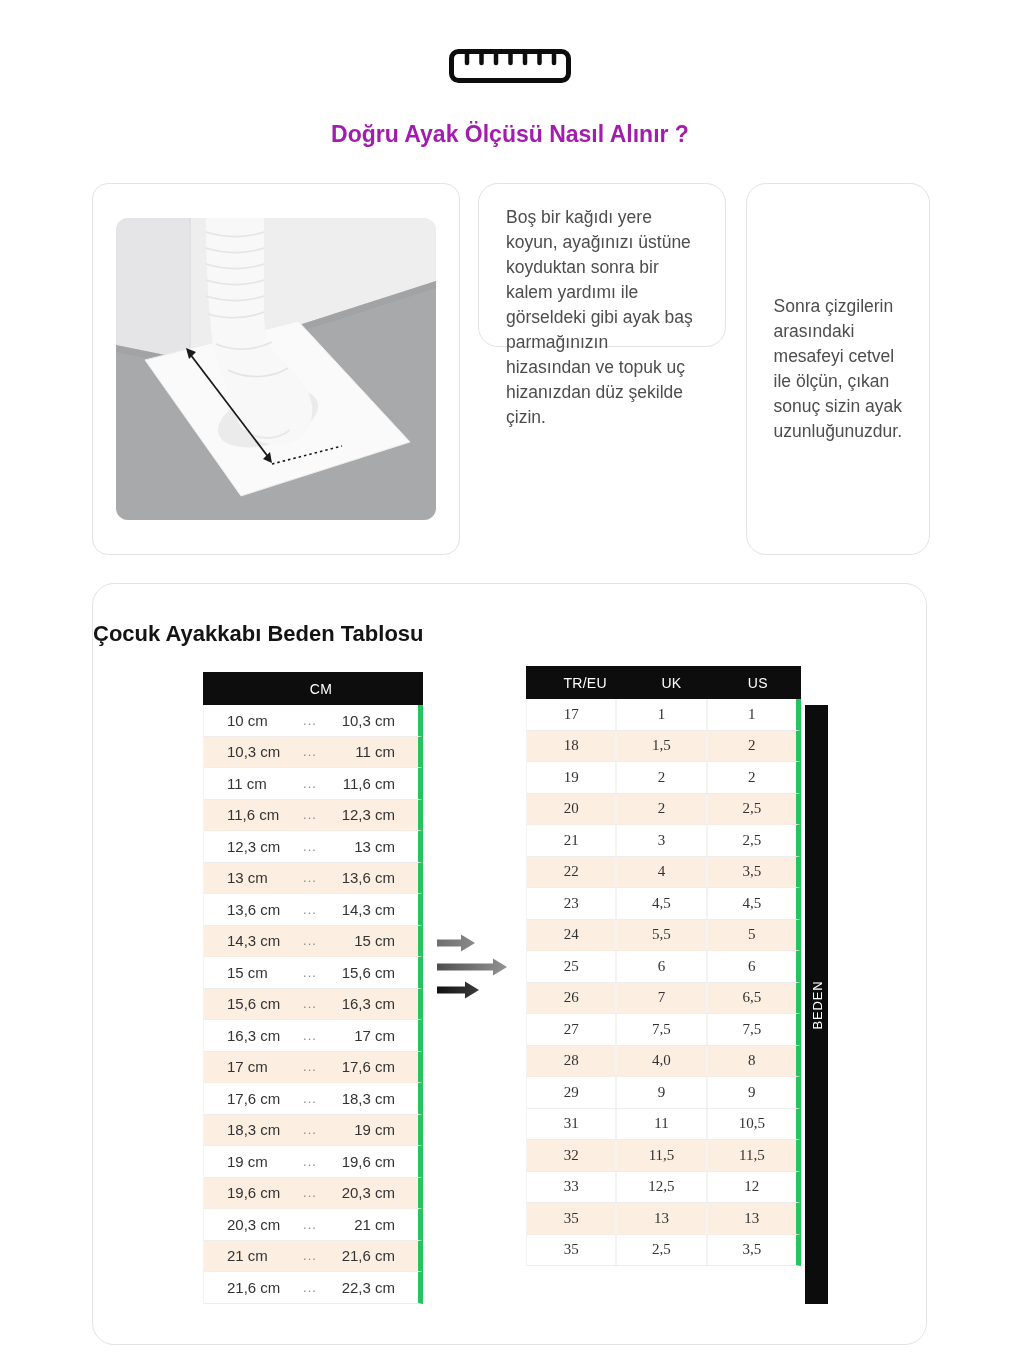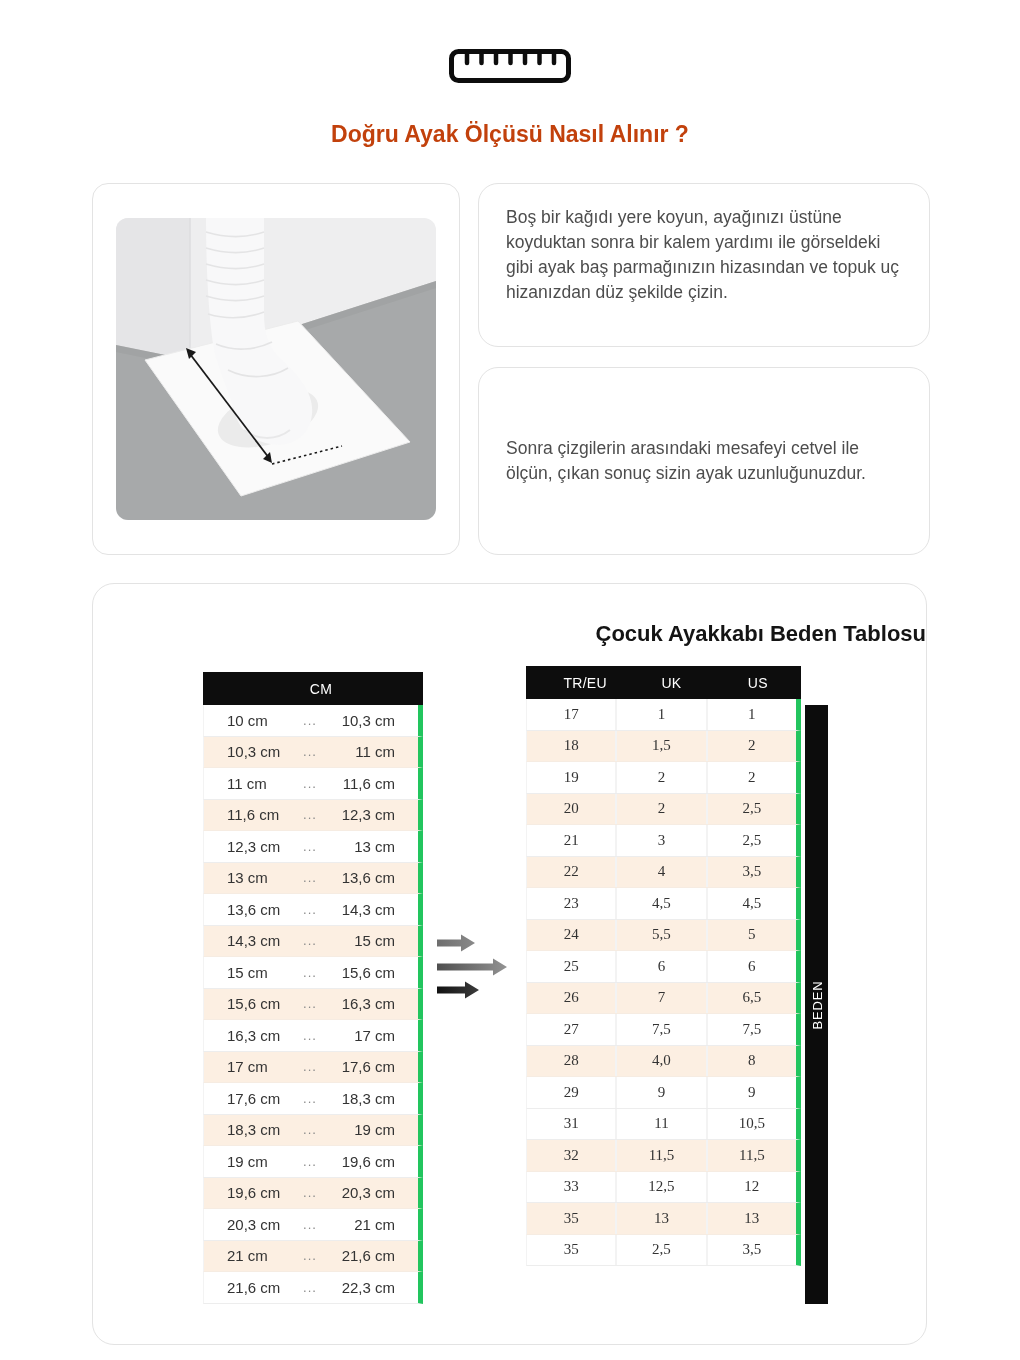--- a/index.html
+++ b/index.html
@@ -4,43 +4,43 @@
 <style>
   * { margin:0; padding:0; box-sizing:border-box; }
   html,body { background:#ffffff; }
   body {
     width:1020px; height:1360px; overflow:hidden; position:relative;
     font-family:"Liberation Sans","DejaVu Sans",sans-serif; color:#222;
   }
   
   .hero { padding-top:49px; display:flex; flex-direction:column; align-items:center; }
   .ruler-svg { display:block; }
-  .main-title { margin-top:37px; font-size:23px; line-height:28px; font-weight:bold; color:#c2410c; text-align:center; }
+  .main-title { margin-top:37px; font-size:23px; line-height:28px; font-weight:bold; color:#a21caf; text-align:center; }
   
   .top-section { margin:35px 90px 0 92px; display:flex; gap:18px; }
   .photo-card {
     width:368px; height:372px; flex:none;
     border:1px solid #e3e3e3; border-radius:16px; padding:34px 23px;
     background:#fff;
   }
   .photo-frame { width:100%; height:100%; border-radius:12px; overflow:hidden; }
   .photo-frame svg { display:block; width:100%; height:100%; }
-  .steps { flex:1; display:flex; flex-direction:column; gap:20px; }
+  .steps { flex:1; display:flex; flex-direction:row; gap:20px; }
   .step-card {
     border:1px solid #e3e3e3; border-radius:20px; background:#fff;
     padding:21px 27px; font-size:17.5px; line-height:25px; color:#4d4d4d;
   }
   .step-card.first { height:164px; }
   .step-card.second { flex:1; display:flex; align-items:center; }
   
   .table-card {
     position:relative; margin:28px 92px 0 92px; width:835px; height:762px;
     border:1px solid #e3e3e3; border-radius:22px; background:#fff;
   }
-  .table-title { padding-top:37px; text-align:right; font-size:22px; font-weight:bold; color:#141414; }
+  .table-title { padding-top:37px; text-align:left; font-size:22px; font-weight:bold; color:#141414; }
   .thead {
     height:33px; background:#0d0d0d; color:#ffffff; font-size:14px;
     display:flex; align-items:center; justify-content:center; letter-spacing:.3px;padding-left:16px;
   }
   .thead.cols span { flex:1; text-align:center; }
   .row { height:31.5px; display:flex; align-items:center; font-size:15px; color:#333333;
          border-bottom:1px solid #ededed; border-left:1px solid #f3f3f3; border-right:5px solid #22c55e;
          background:#ffffff; }
   .row.alt { background:#fcefe2; border-bottom-color:#f6ece2; }
   

